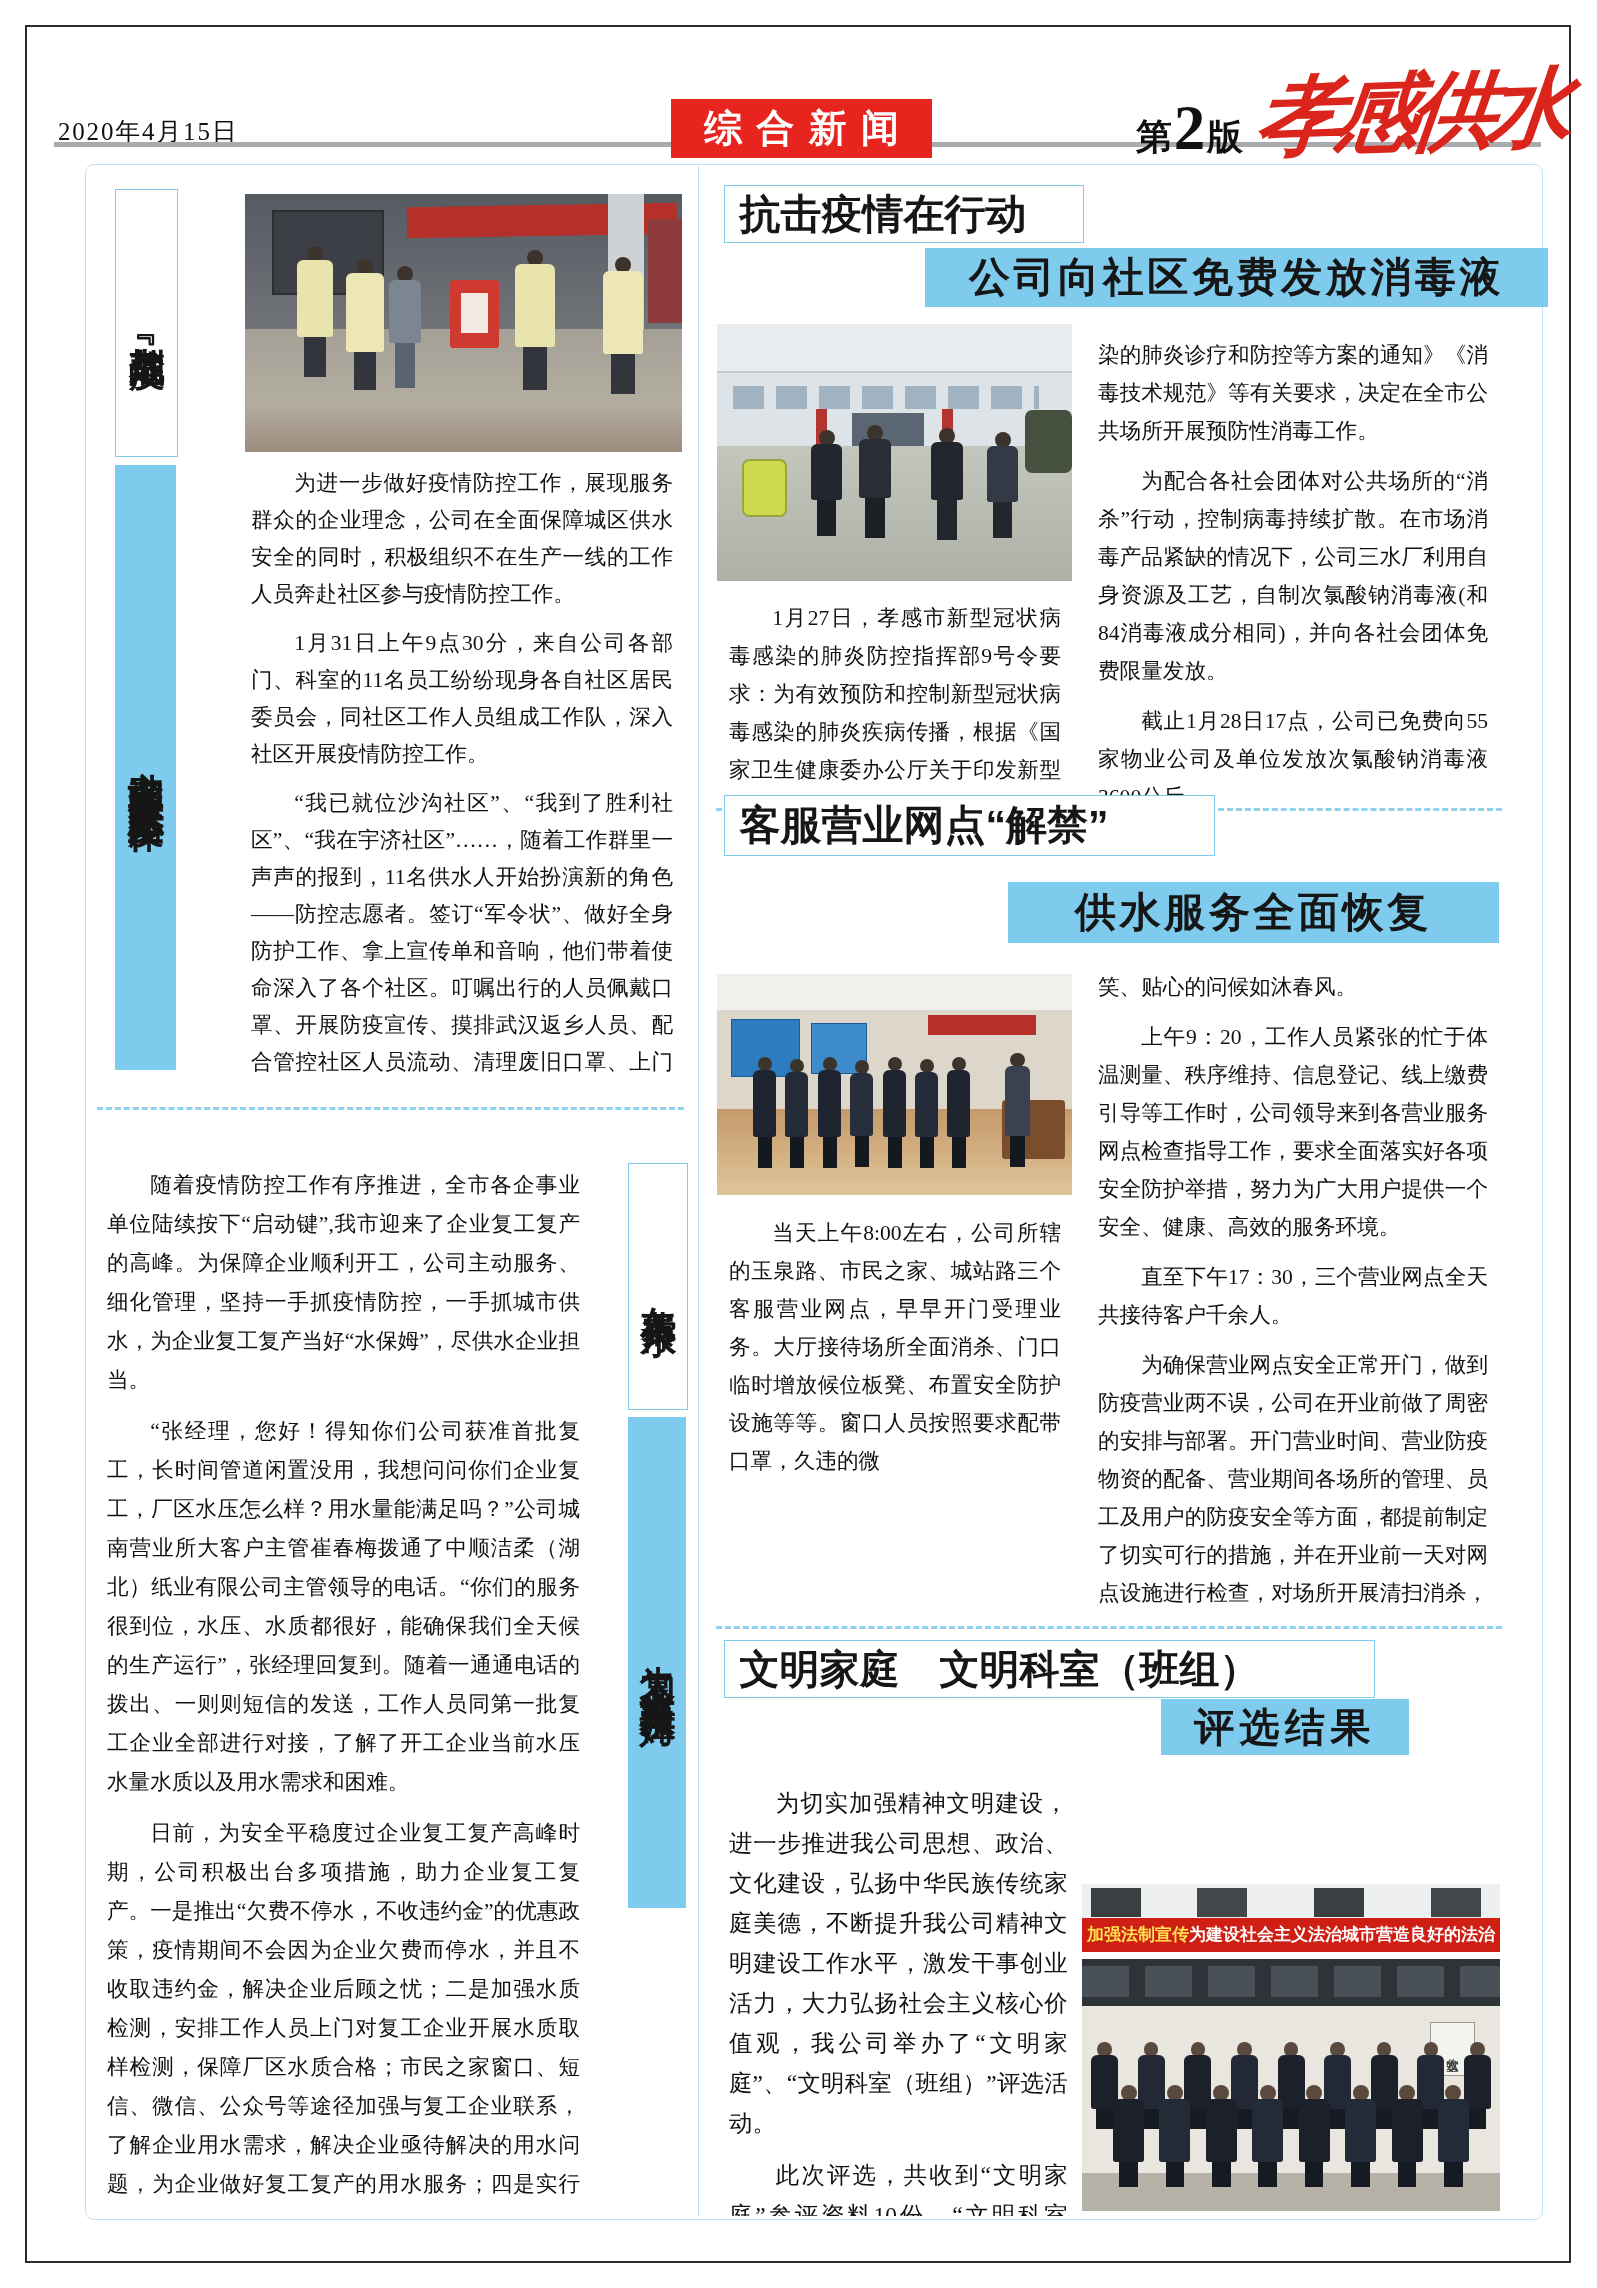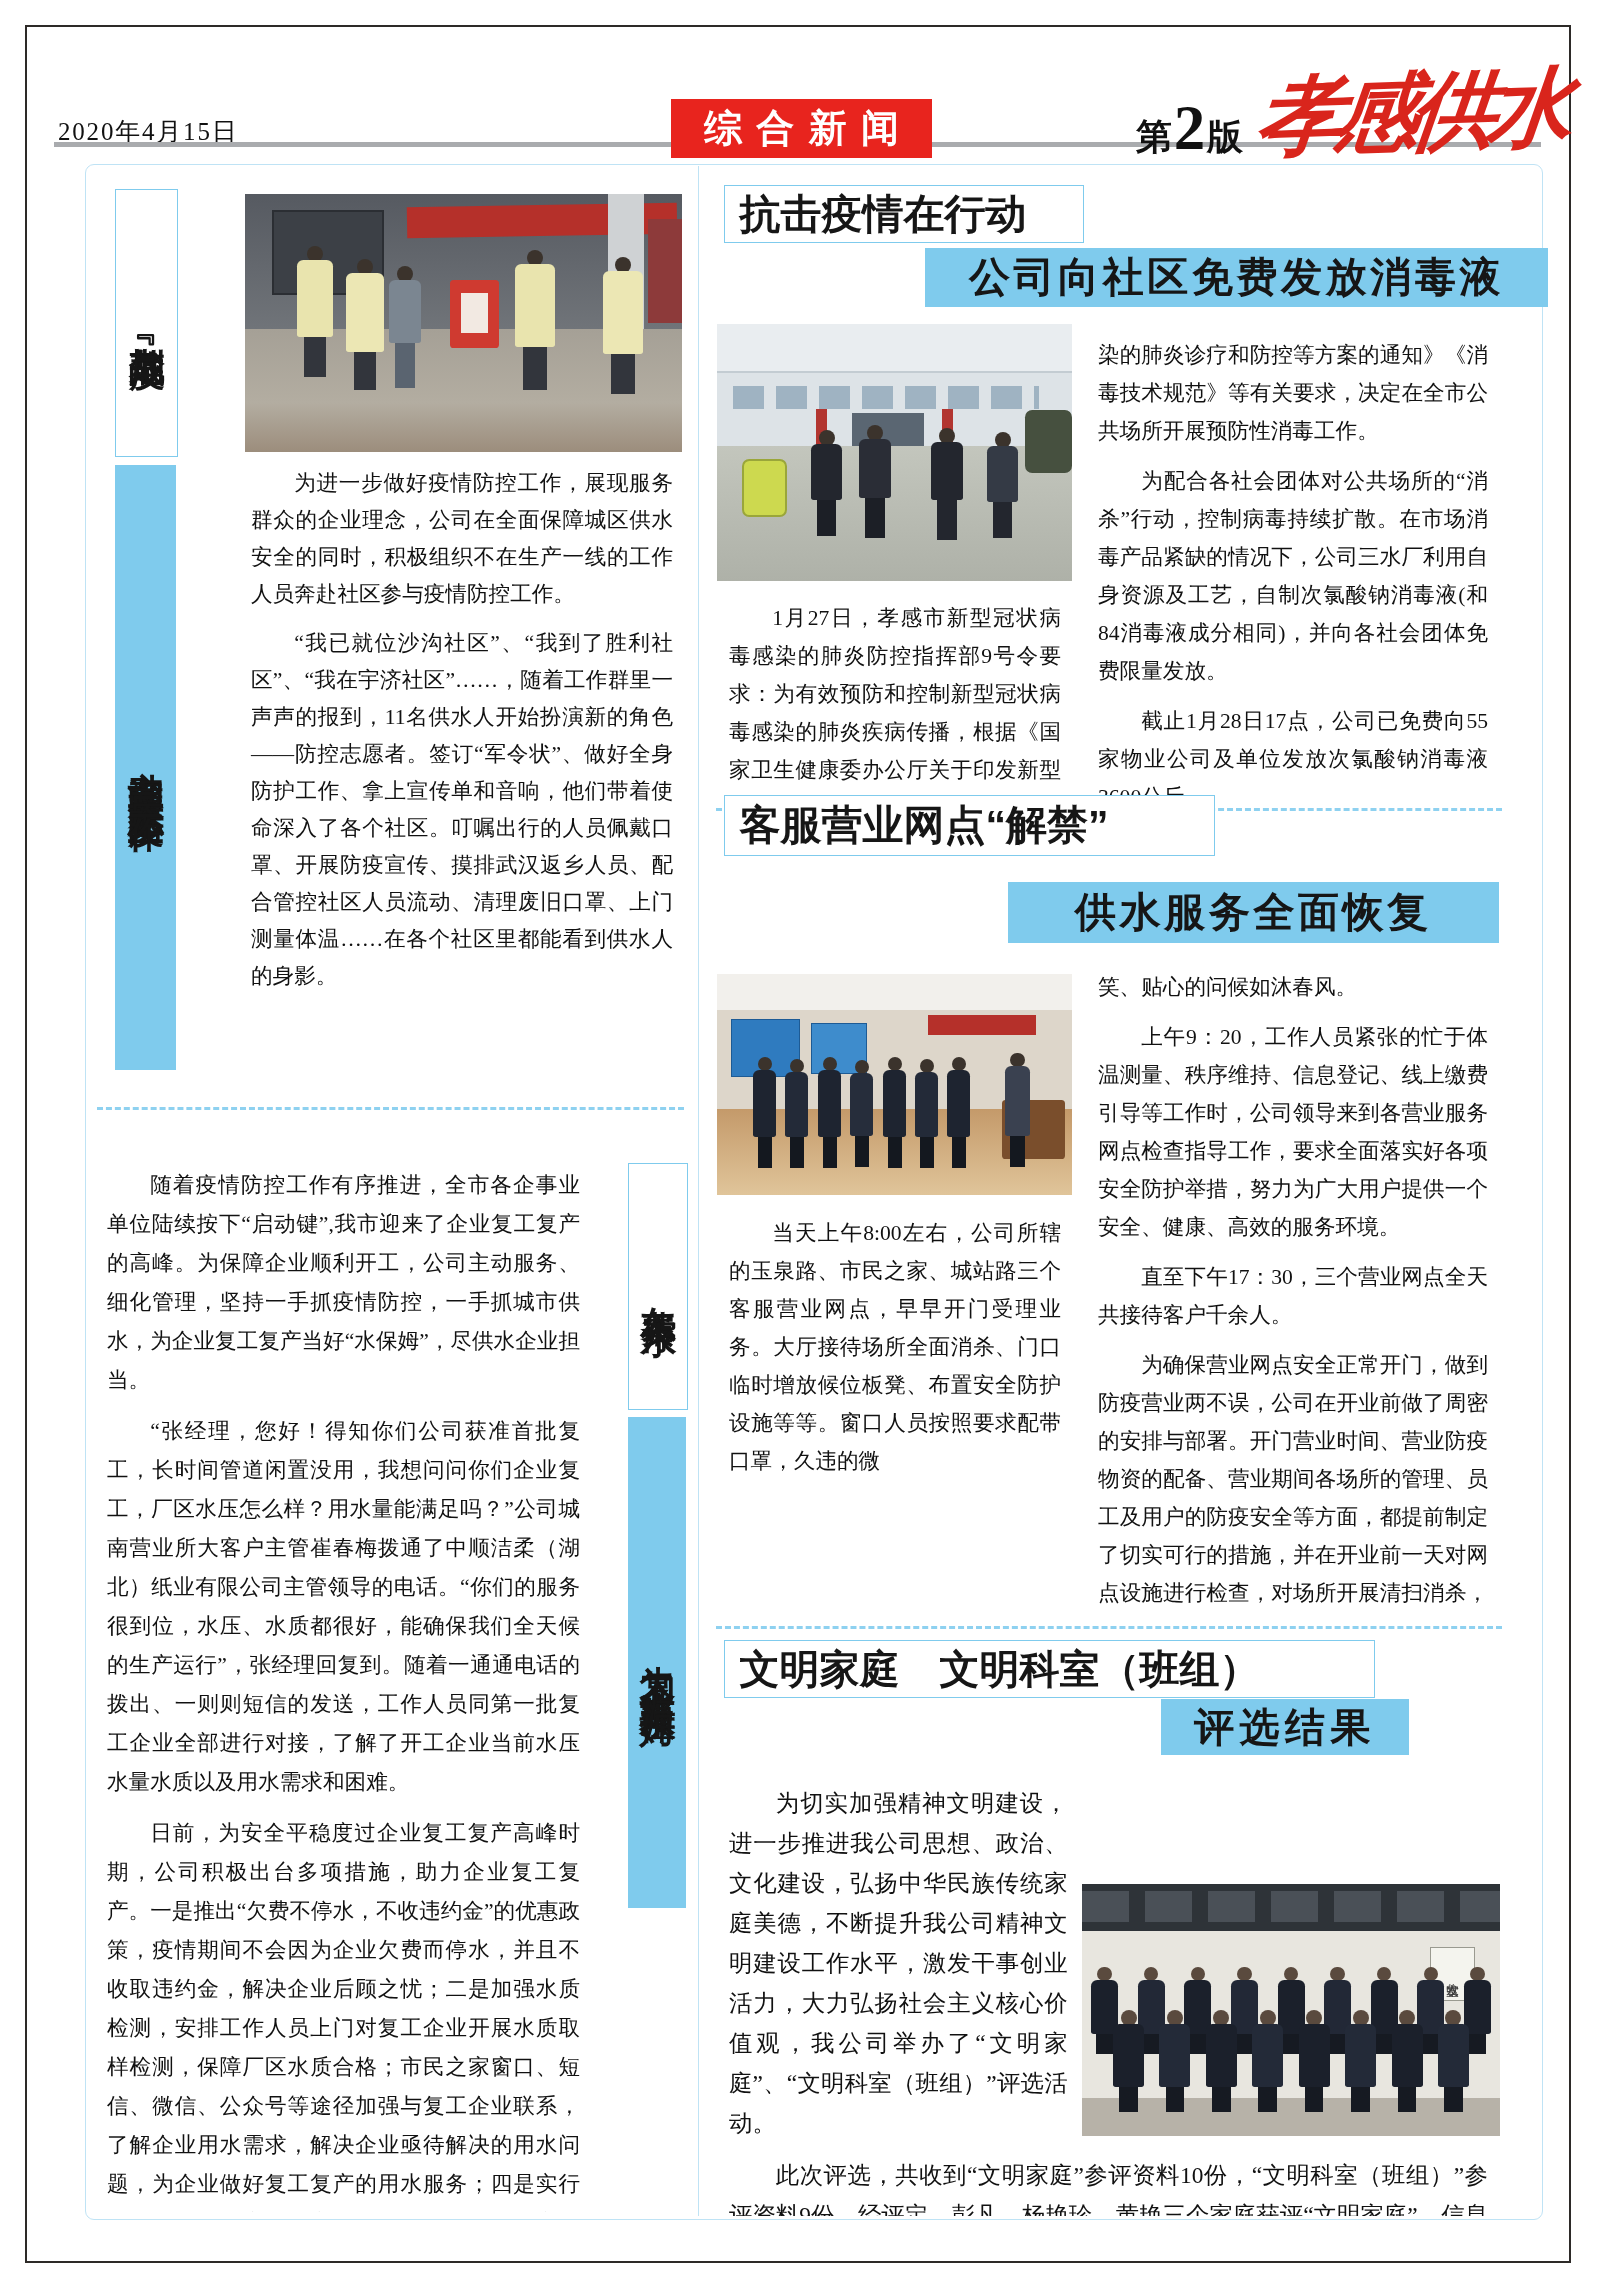--- a/index.html
+++ b/index.html
@@ -110,20 +110,21 @@
     </div>
     <div class="person" style="left:358px;top:63px;width:40px;height:142px;">
       <div class="head"></div>
         <div class="torso" style="height:83px;background:#ece7b4;"></div>
         <div class="legs" style="height:40px;"></div>
     </div>
   </div>
 
   <div class="art a1">
     <p>为进一步做好疫情防控工作，展现服务群众的企业理念，公司在全面保障城区供水安全的同时，积极组织不在生产一线的工作人员奔赴社区参与疫情防控工作。</p>
+    <p>1月31日上午9点30分，来自公司各部门、科室的11名员工纷纷现身各自社区居民委员会，同社区工作人员组成工作队，深入社区开展疫情防控工作。</p>
     <p>“我已就位沙沟社区”、“我到了胜利社区”、“我在宇济社区”……，随着工作群里一声声的报到，11名供水人开始扮演新的角色——防控志愿者。签订“军令状”、做好全身防护工作、拿上宣传单和音响，他们带着使命深入了各个社区。叮嘱出行的人员佩戴口罩、开展防疫宣传、摸排武汉返乡人员、配合管控社区人员流动、清理废旧口罩、上门测量体温……在各个社区里都能看到供水人的身影。</p>
   </div>
 
   <div class="dashed" style="left:97px;top:1107px;width:587px;"></div>
 
   <div class="art a2">
     <p>随着疫情防控工作有序推进，全市各企事业单位陆续按下“启动键”,我市迎来了企业复工复产的高峰。为保障企业顺利开工，公司主动服务、细化管理，坚持一手抓疫情防控，一手抓城市供水，为企业复工复产当好“水保姆”，尽供水企业担当。</p>
     <p>“张经理，您好！得知你们公司获准首批复工，长时间管道闲置没用，我想问问你们企业复工，厂区水压怎么样？用水量能满足吗？”公司城南营业所大客户主管崔春梅拨通了中顺洁柔（湖北）纸业有限公司主管领导的电话。“你们的服务很到位，水压、水质都很好，能确保我们全天候的生产运行”，张经理回复到。随着一通通电话的拨出、一则则短信的发送，工作人员同第一批复工企业全部进行对接，了解了开工企业当前水压水量水质以及用水需求和困难。</p>
     <p>日前，为安全平稳度过企业复工复产高峰时期，公司积极出台多项措施，助力企业复工复产。一是推出“欠费不停水，不收违约金”的优惠政策，疫情期间不会因为企业欠费而停水，并且不收取违约金，解决企业后顾之忧；二是加强水质检测，安排工作人员上门对复工企业开展水质取样检测，保障厂区水质合格；市民之家窗口、短信、微信、公众号等途径加强与复工企业联系，了解企业用水需求，解决企业亟待解决的用水问题，为企业做好复工复产的用水服务；四是实行严格的24小时应急值守，通过智慧水务平台实时监测企业用水量和水压情况，随时调度安全供水和疫情防控工作，全力保障辖区企业、居民、医疗机构的用水需求。</p>
   </div>
@@ -242,20 +243,31 @@
   </div>
 
   <div class="dashed" style="left:716px;top:1626px;width:786px;"></div>
 
   <div class="hbox white" style="left:724px;top:1640px;width:635px;height:56px;font-size:40px;">文明家庭　文明科室（班组）</div>
   <div class="hbox blue" style="left:1161px;top:1699px;width:248px;height:56px;font-size:40px;letter-spacing:5.4px;">评选结果</div>
 
   <div class="art cbody">
     <div class="c-photos">
 
+      <div class="photo" style="position:relative;width:418px;height:68px;margin-bottom:7.2px;">
+        <div class="abs" style="left:0;top:0;width:100%;height:36px;background:#eef0ef;"></div>
+        <div class="abs" style="left:9px;top:3.6px;width:50px;height:29px;background:#3a3f44;"></div>
+        <div class="abs" style="left:115px;top:3.6px;width:50px;height:29px;background:#42474c;"></div>
+        <div class="abs" style="left:232px;top:3.6px;width:50px;height:29px;background:#3a3f44;"></div>
+        <div class="abs" style="left:349px;top:3.6px;width:50px;height:29px;background:#42474c;"></div>
+        <div class="banner-strip abs" style="left:0;top:34px;width:100%;height:34px;background:#cf1f14;overflow:hidden;">
+          <span style="color:#ffe34d;">加强法制宣传</span>
+            <span style="color:#ffffff;"> 为建设社会主义法治城市营造良好的法治</span>
+        </div>
+      </div>
 
       <div class="photo" style="position:relative;width:418px;height:252px;">
         <div class="abs" style="left:0;top:0;width:100%;height:47px;background:#2e3338;">
           <div class="abs" style="left:0;top:7.2px;width:100%;height:31px;background:repeating-linear-gradient(90deg,#4a5057 0 47px,#2e3338 47px 63px);"></div>
         </div>
         <div class="abs" style="left:0;top:47px;width:100%;height:169px;background:#e8e6df;"></div>
         <div class="abs" style="right:25px;top:63px;width:43px;height:52px;background:#f4f4ee;border:1.8px solid #9a9a90;display:flex;align-items:center;justify-content:center;writing-mode:vertical-rl;font-size:12.6px;color:#3a3a3a;font-family:'Liberation Sans','DejaVu Sans',sans-serif;">收发室</div>
         <div class="abs" style="left:0;bottom:0;width:100%;height:38px;background:#b7b2a8;"></div>
         <div class="abs" style="left:9px;top:83px;width:400px;height:90px;display:flex;justify-content:space-between;">
           <div class="person" style="position:relative;width:27px;height:90px;">

